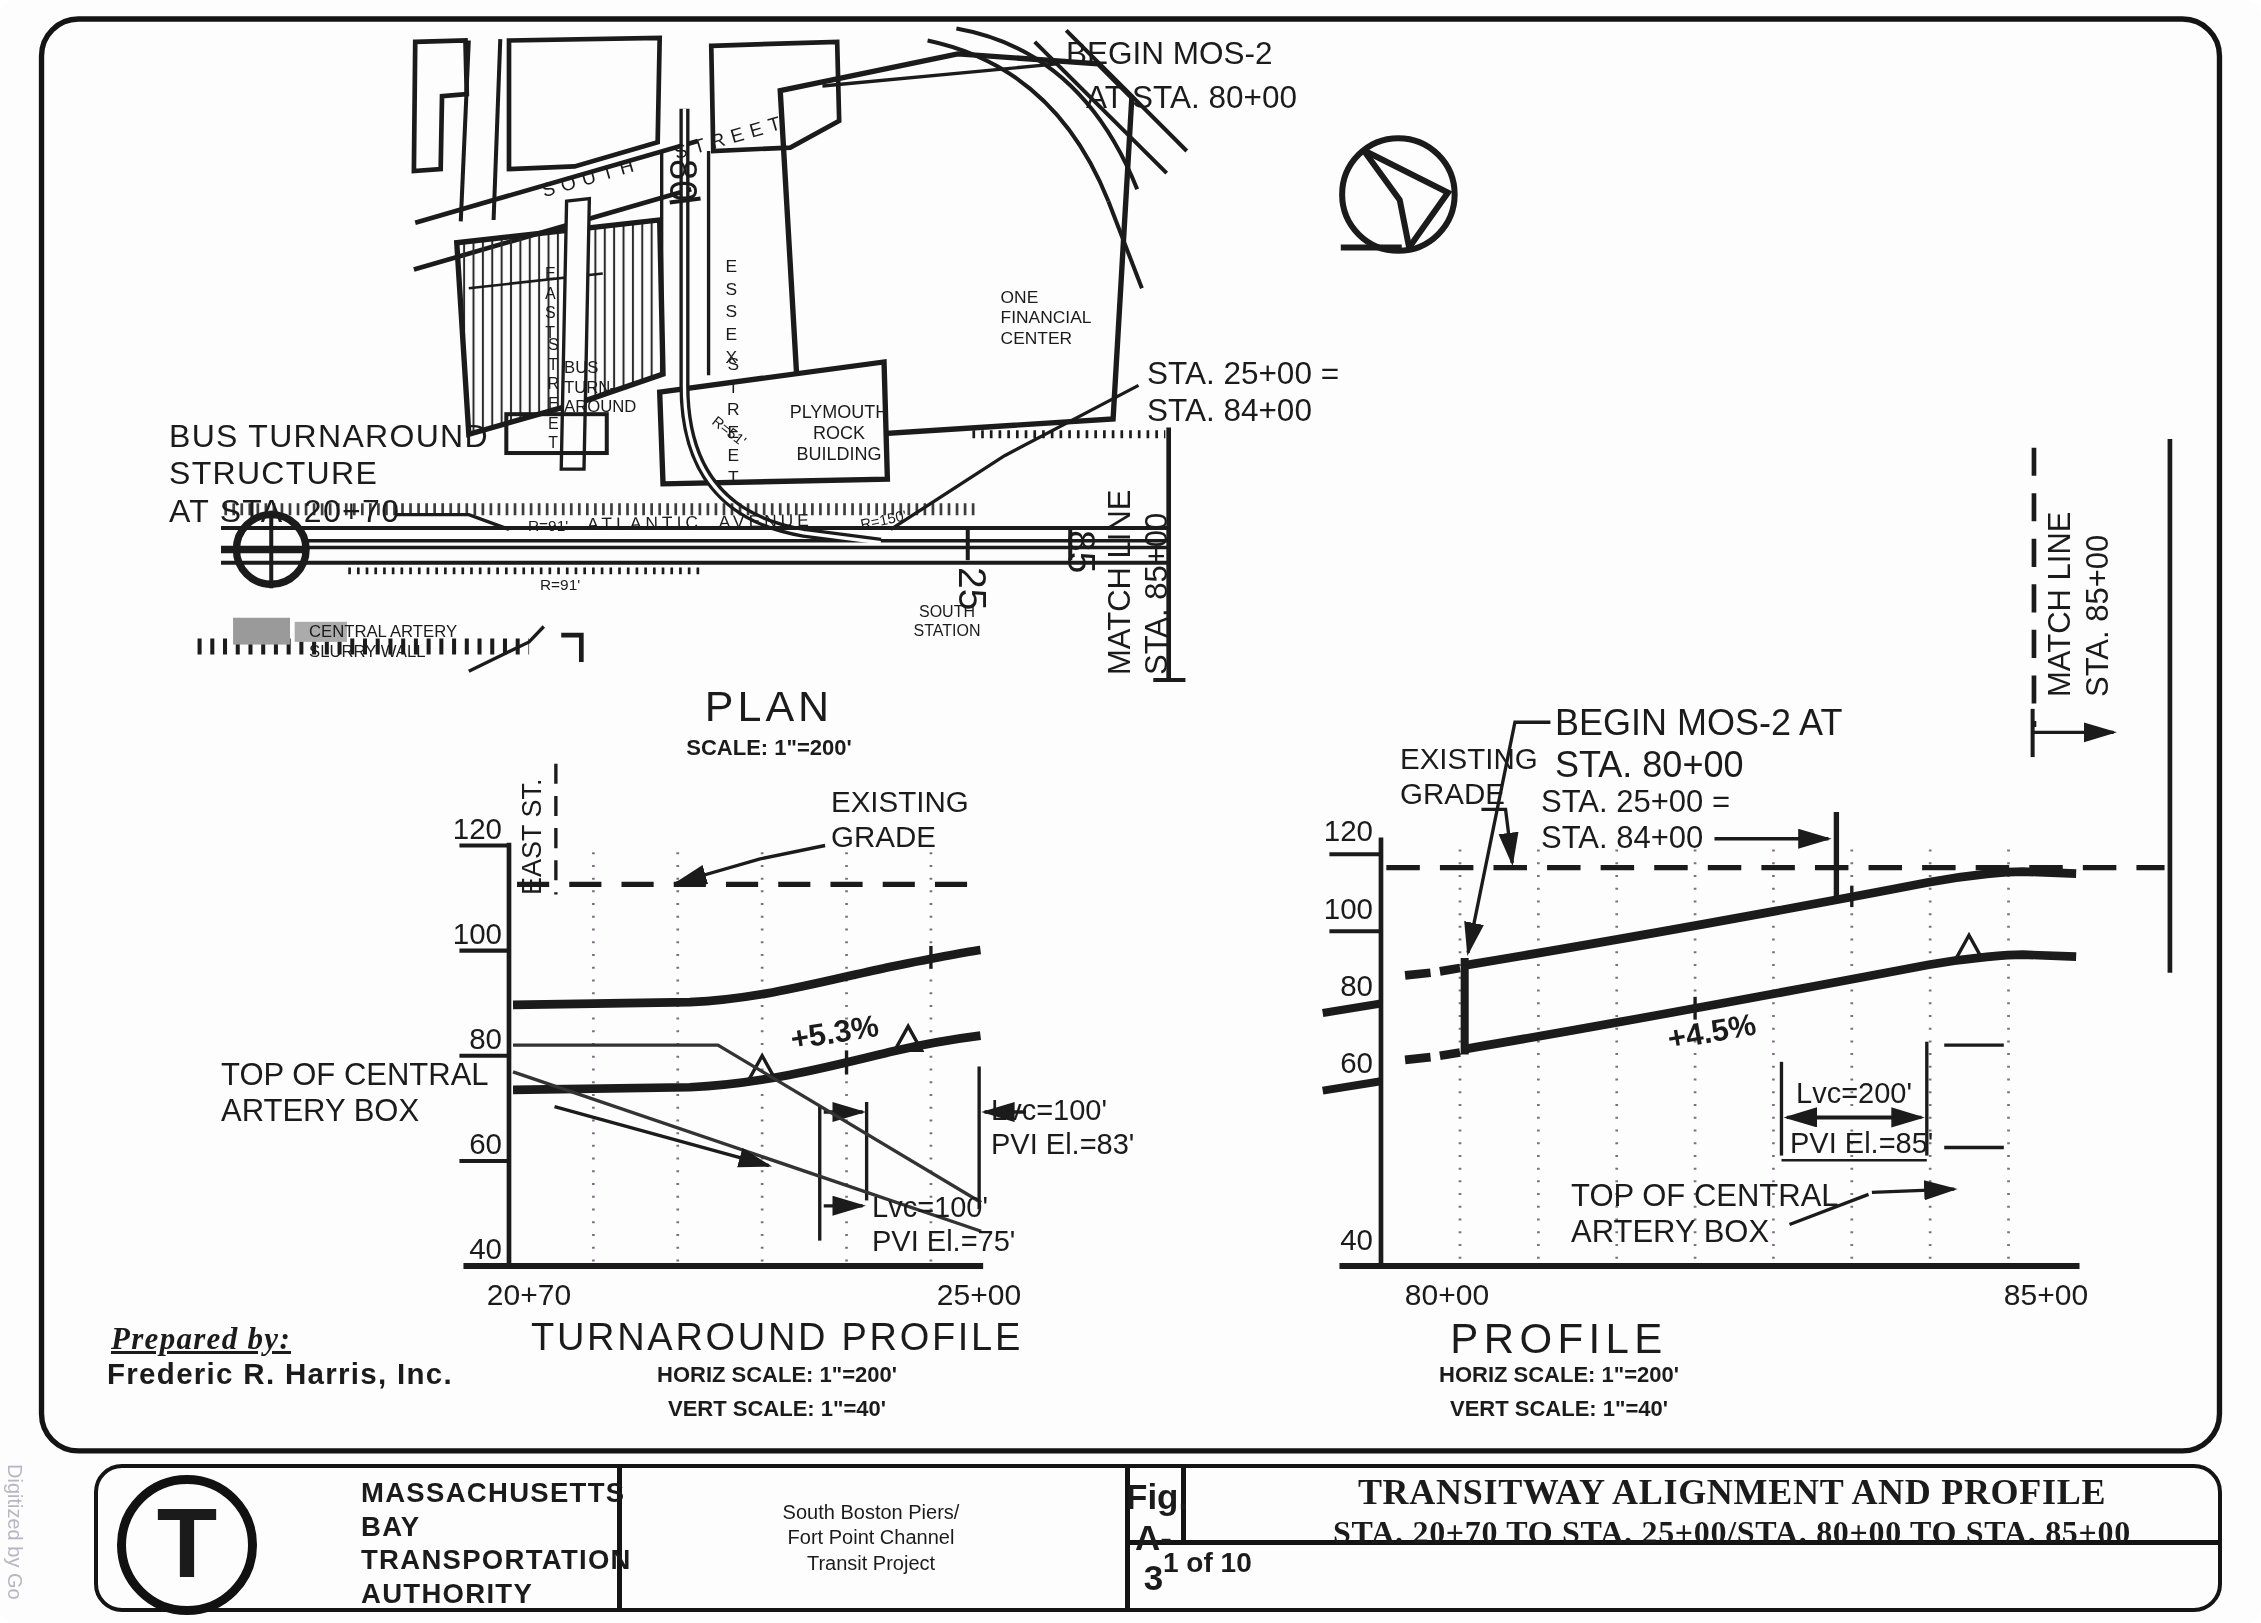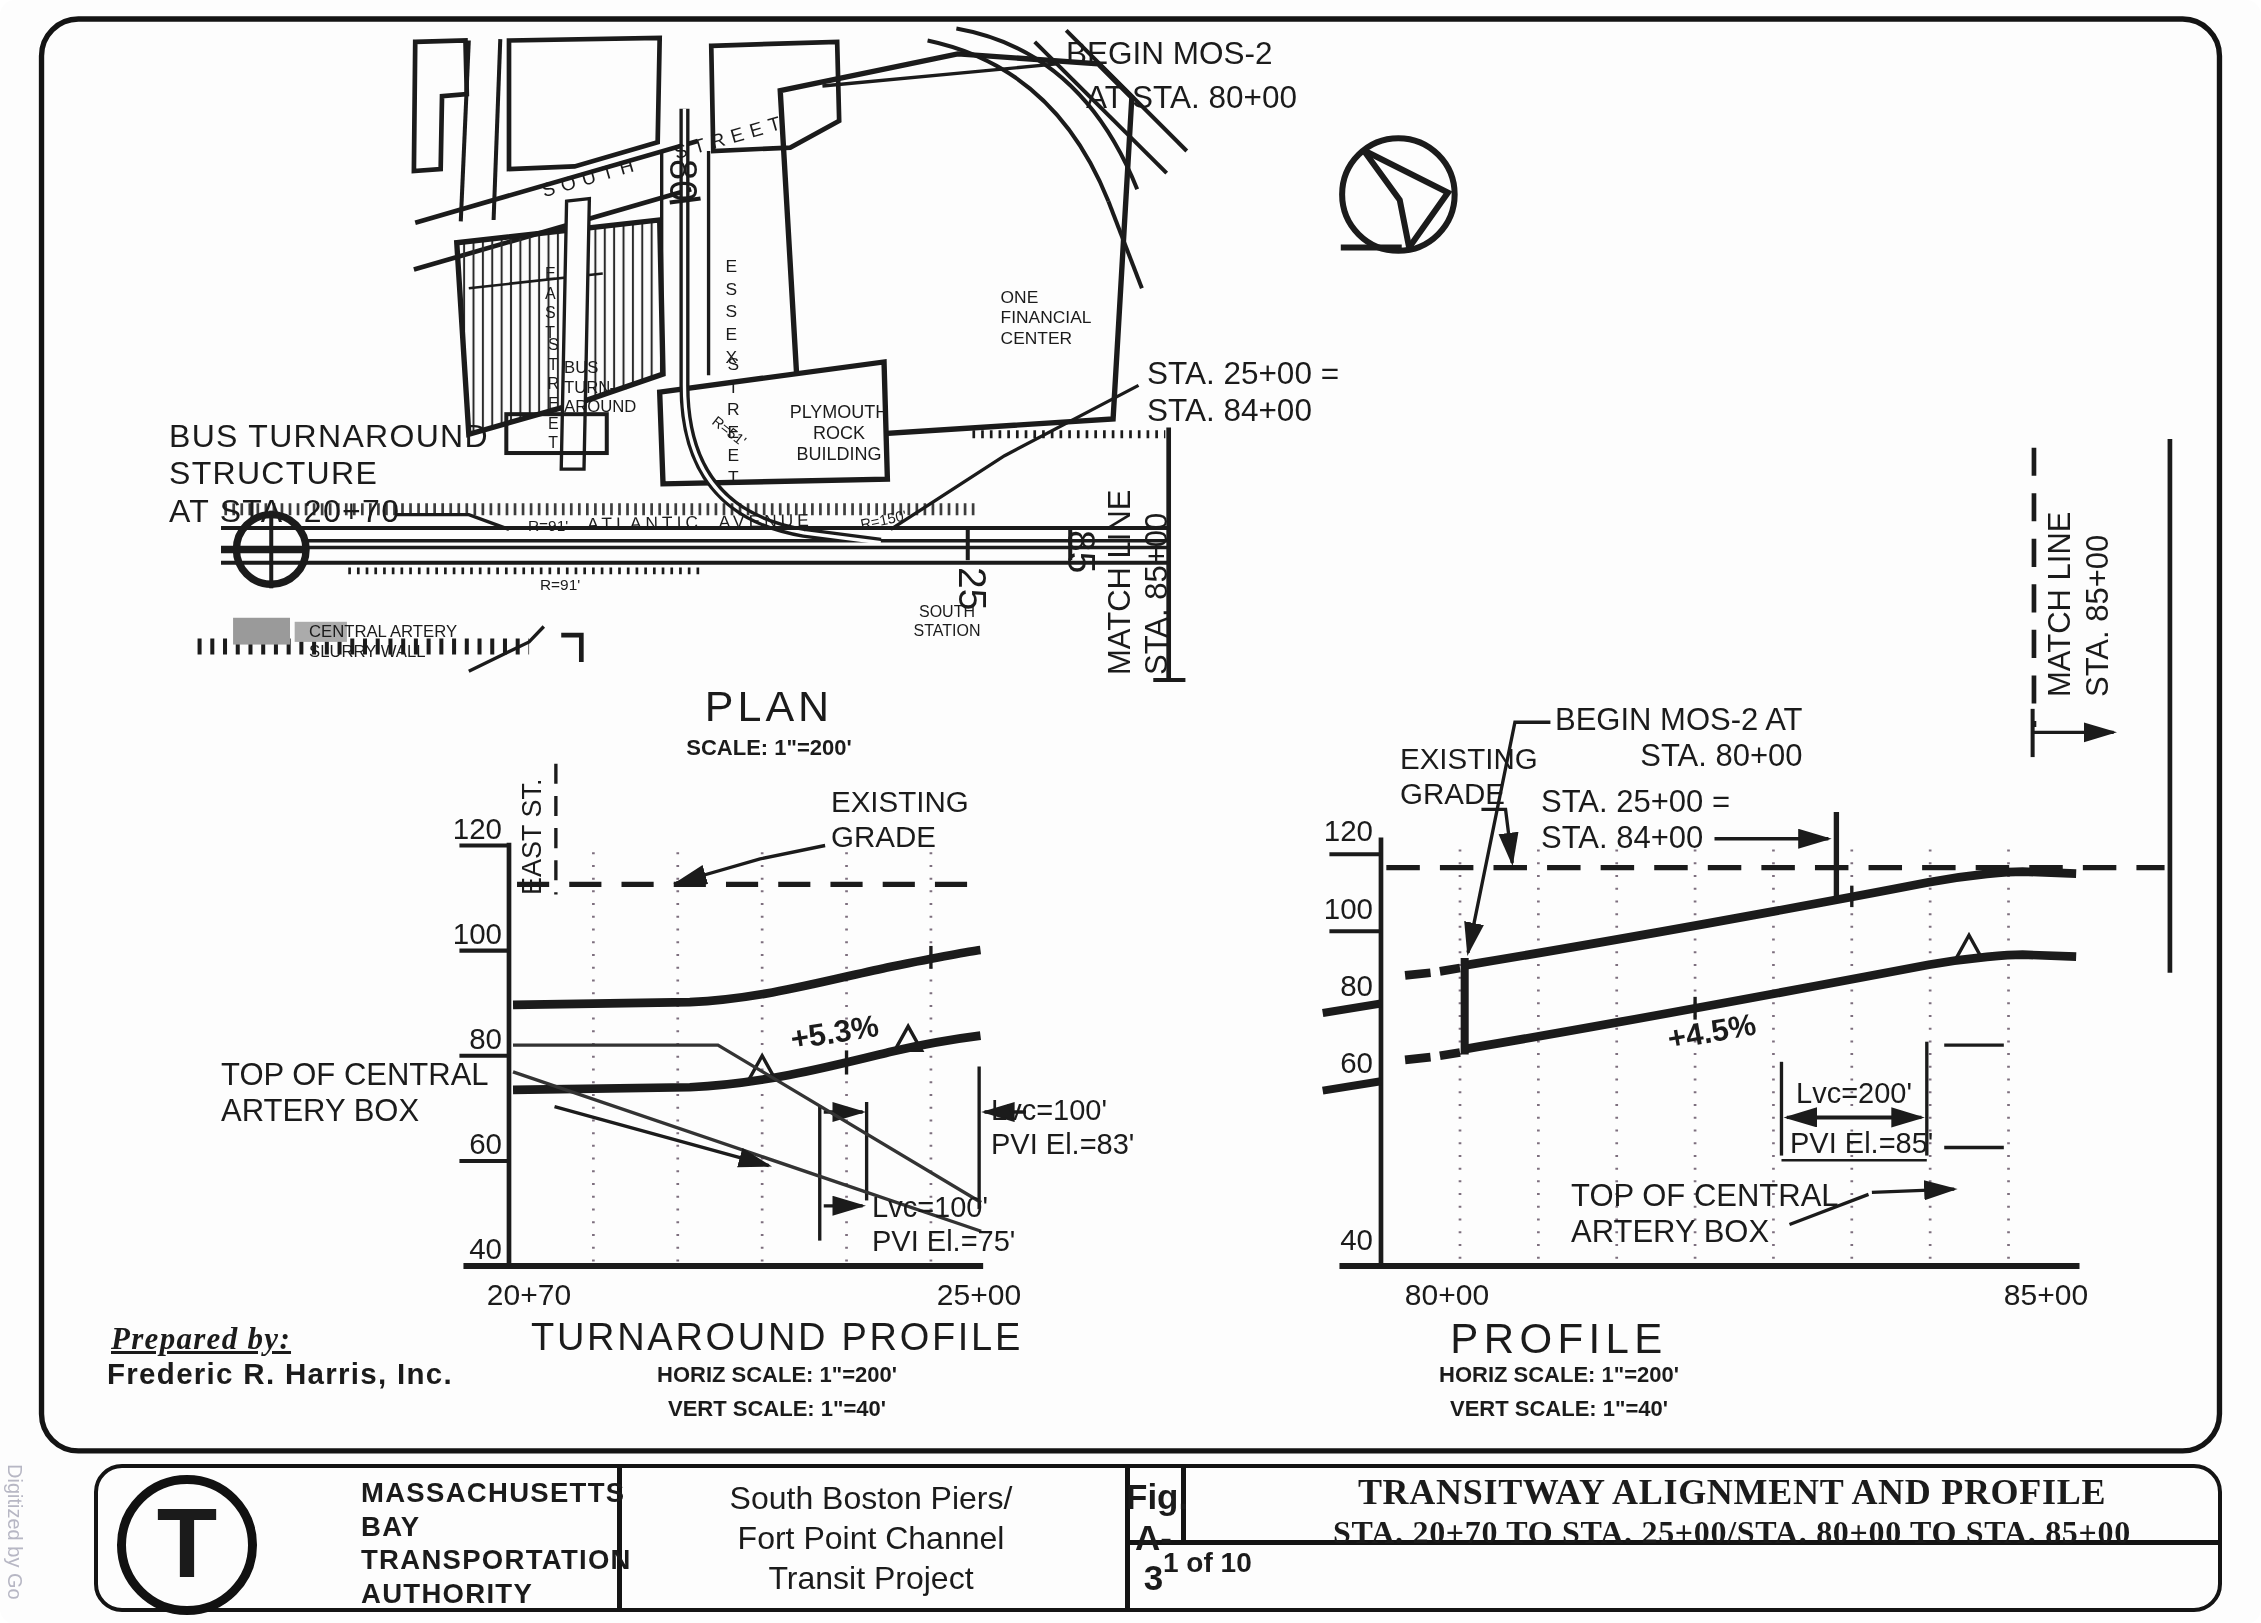--- a/index.html
+++ b/index.html
@@ -14,21 +14,21 @@
           border:4.7px solid #141414;border-radius:28px;}
   .tb-div{position:absolute;background:#141414;}
   .logo-circle{position:absolute;left:19px;top:6.7px;width:122px;height:122px;
                border:9.4px solid #111;border-radius:50%;display:flex;
                align-items:center;justify-content:center;}
   .logo-t{font-size:99px;font-weight:900;line-height:1;margin-top:-4px;}
   .authority{position:absolute;left:263px;top:8px;font-size:27.5px;font-weight:700;
              letter-spacing:1.3px;line-height:1.22;white-space:pre-line;}
   .project{position:absolute;left:520px;top:0;width:506px;height:100%;display:flex;
            flex-direction:column;align-items:center;justify-content:center;
-           font-size:32px;line-height:1.26;text-align:left;}
+           font-size:20px;line-height:1.26;text-align:left;}
   .figcell{position:absolute;left:1028px;top:0;width:55px;text-align:center;
            font-size:35px;font-weight:700;line-height:1.15;padding-top:9.4px;}
   .titlecell{position:absolute;left:1084px;top:0;width:1036px;text-align:center;
              font-family:"Liberation Serif",serif;font-weight:700;margin-left:32px;}
   .title1{font-size:36px;margin-top:2.7px;letter-spacing:0.7px;}
   .title2{font-size:32px;margin-top:1.3px;letter-spacing:0.7px;}
   .sheetnum{position:absolute;left:1065px;top:79px;font-size:28px;font-weight:700;}
   .prepared1{position:absolute;left:111px;top:1321px;font-size:31px;font-style:italic;
              font-family:"Liberation Serif",serif;font-weight:700;letter-spacing:1.3px;text-decoration:underline;}
   .prepared2{position:absolute;left:107px;top:1357px;font-size:29.5px;font-weight:700;
@@ -289,21 +289,21 @@
       <div class="lbl" style="left: 777px; top: 1315px; font-size: 38px; letter-spacing: 2.7px; text-align: center; transform: translateX(-50%);">TURNAROUND PROFILE</div>
       <div class="lbl" style="left: 777px; top: 1362px; font-size: 22px; font-weight: 700; text-align: center; transform: translateX(-50%);">HORIZ SCALE: 1"=200'</div>
       <div class="lbl" style="left: 777px; top: 1396px; font-size: 22px; font-weight: 700; text-align: center; transform: translateX(-50%);">VERT SCALE: 1"=40'</div>
       <div class="lbl" style="left: 1373px; top: 814px; font-size: 29.5px; text-align: right; transform: translateX(-100%);">120</div>
       <div class="lbl" style="left: 1373px; top: 892px; font-size: 29.5px; text-align: right; transform: translateX(-100%);">100</div>
       <div class="lbl" style="left: 1373px; top: 969px; font-size: 29.5px; text-align: right; transform: translateX(-100%);">80</div>
       <div class="lbl" style="left: 1373px; top: 1046px; font-size: 29.5px; text-align: right; transform: translateX(-100%);">60</div>
       <div class="lbl" style="left: 1373px; top: 1223px; font-size: 29.5px; text-align: right; transform: translateX(-100%);">40</div>
       <div class="lbl" style="left: 1400px; top: 742px; font-size: 29.5px;">EXISTING
 GRADE</div>
-      <div class="lbl" style="left: 1555px; top: 702px; font-size: 31px; text-align: right;">BEGIN MOS-2 AT
+      <div class="lbl" style="left: 1555px; top: 702px; font-size: 36px;">BEGIN MOS-2 AT
 STA. 80+00</div>
       <div class="lbl" style="left: 1541px; top: 784px; font-size: 31px;">STA. 25+00 =
 STA. 84+00</div>
       <div class="lbl" style="left: 1665px; top: 1022px; font-size: 31px; font-weight: 700; transform: rotate(-10deg);">+4.5%</div>
       <div class="lbl" style="left: 1854px; top: 1077px; font-size: 29px; text-align: center; transform: translateX(-50%);">Lvc=200'</div>
       <div class="lbl" style="left: 1790px; top: 1127px; font-size: 29px;">PVI El.=85'</div>
       <div class="lbl" style="left: 1571px; top: 1178px; font-size: 31px;">TOP OF CENTRAL
 ARTERY BOX</div>
       <div class="lbl" style="left: 1447px; top: 1277px; font-size: 30px; text-align: center; transform: translateX(-50%);">80+00</div>
       <div class="lbl" style="left: 2046px; top: 1277px; font-size: 30px; text-align: center; transform: translateX(-50%);">85+00</div>

